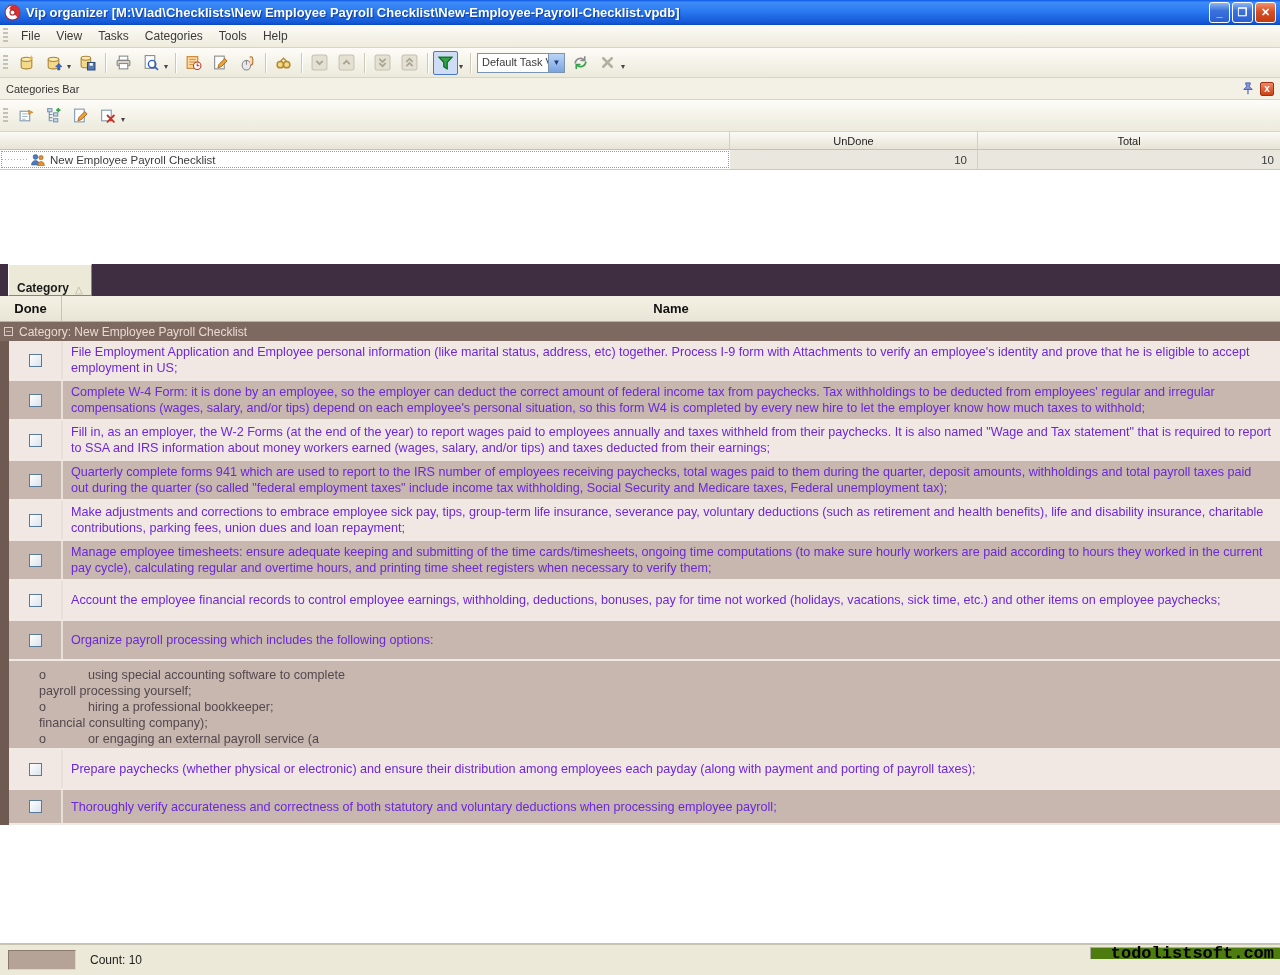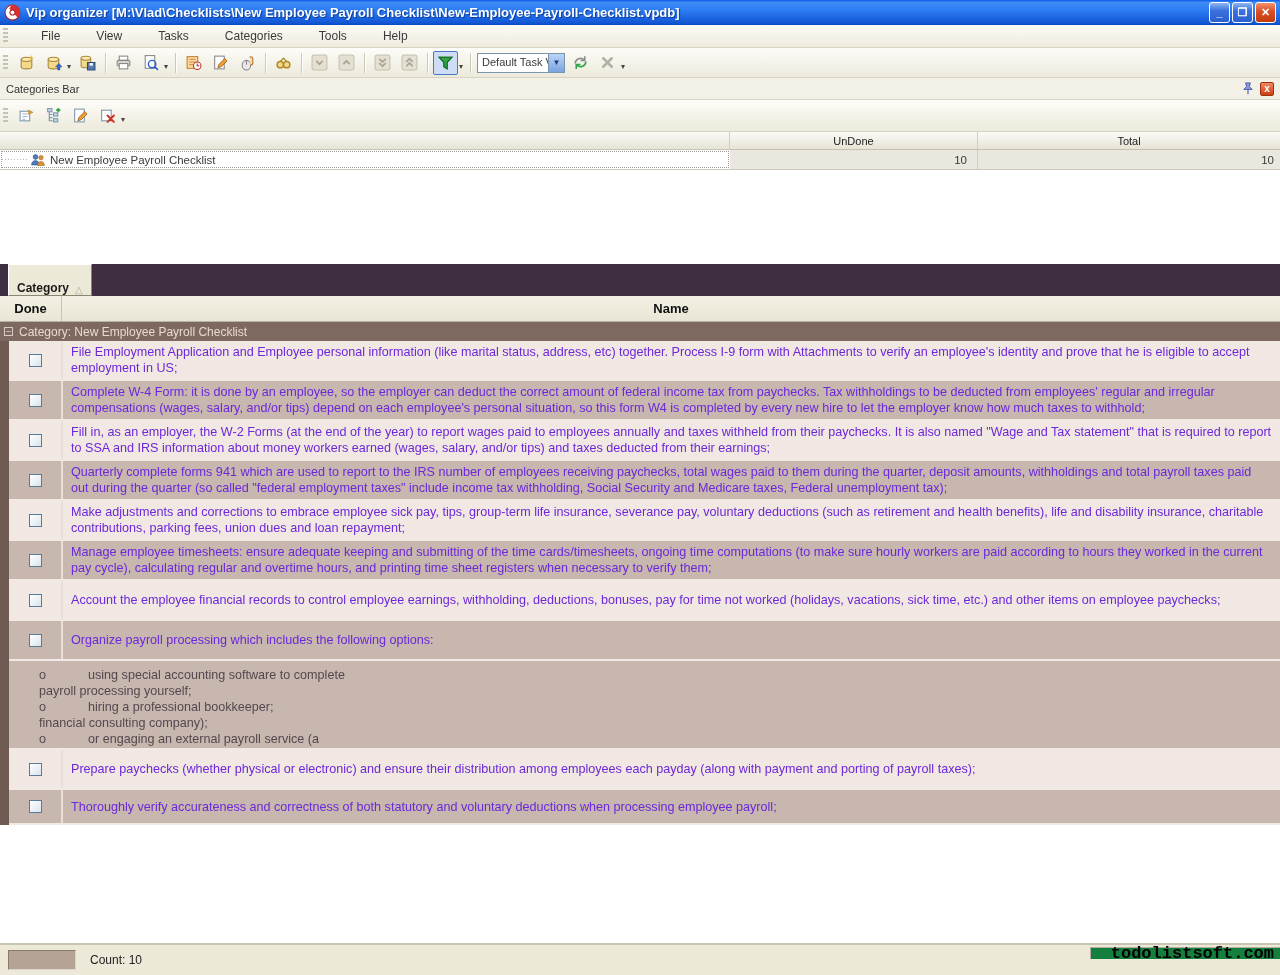--- a/index.html
+++ b/index.html
@@ -17,21 +17,21 @@
   .winbtn { width:21px; height:21px; border-radius:3px; border:1px solid #fff;
     background:linear-gradient(180deg,#8db6f2 0%,#3c72dd 40%,#2a5fd0 100%);
     color:#fff; font-size:11px; line-height:18px; text-align:center; font-weight:bold; }
   .winbtn.close { background:linear-gradient(180deg,#f0926e 0%,#da4f22 45%,#c13c10 100%); }
 
   
   .menubar { height:23px; flex:0 0 23px; display:flex; align-items:center;
     background:linear-gradient(180deg,#fbfaf5,#efecdd); border-bottom:1px solid #d8d4c4; }
   .grip { width:5px; height:16px; margin:0 5px 0 3px;
     background:repeating-linear-gradient(180deg,#c6c2b2 0 2px,transparent 2px 4px); }
-  .menu-item { padding:3px 8px; cursor:default;margin-left:20px; }
+  .menu-item { padding:3px 8px; cursor:default; }
 
   
   .toolbar { height:30px; flex:0 0 30px; display:flex; align-items:center;
     background:linear-gradient(180deg,#fdfcf8,#eceadb); border-bottom:1px solid #d8d4c4; }
   .tbtn { width:25px; height:24px; display:flex; align-items:center; justify-content:center;
     border:1px solid transparent; border-radius:2px; margin:0 1px; }
   .tbtn.toggled { border:1px solid #4a76c8; background:#cfdcf5; }
   .tbtn svg { width:17px; height:17px; }
   .tsep { width:1px; height:20px; background:#cdc9b8; margin:0 4px; box-shadow:1px 0 0 #fff; }
   .caret { font-size:8px; color:#444; margin:8px 3px 0 0; }
@@ -98,21 +98,21 @@
     padding:6px 8px 0 30px; font-size:12.6px; line-height:16px; color:#54484e; }
   .sub-row div { white-space:pre-wrap; }
   .task-filler { flex:1; background:#fff; }
 
   
   .statusbar { height:32px; flex:0 0 32px; display:flex; align-items:center;
     background:#ece9d8; border-top:2px solid #c8c4b4; position:relative; }
   .status-box { width:68px; height:20px; margin-left:8px; background:#b4a396;
     border:1px solid; border-color:#8a7a6e #ddd6ce #ddd6ce #8a7a6e; }
   .status-count { margin-left:14px; font-size:12px; color:#222; }
-  .site-box { position:absolute; right:0; top:2px; bottom:16px; width:190px; background:#15803d;
+  .site-box { position:absolute; right:0; top:2px; bottom:16px; width:190px; background:#4d7c0f;
     border-left:1px solid #b0aca0; border-top:1px solid #b0aca0; display:flex; align-items:center;
     justify-content:flex-end; padding-right:6px; }
   .site-text { font-family:"Liberation Mono", monospace; font-weight:bold; font-size:17px; color:#000; }
 </style>
 </head>
 <body>
 
 <div class="window">
 
   <div class="titlebar">

